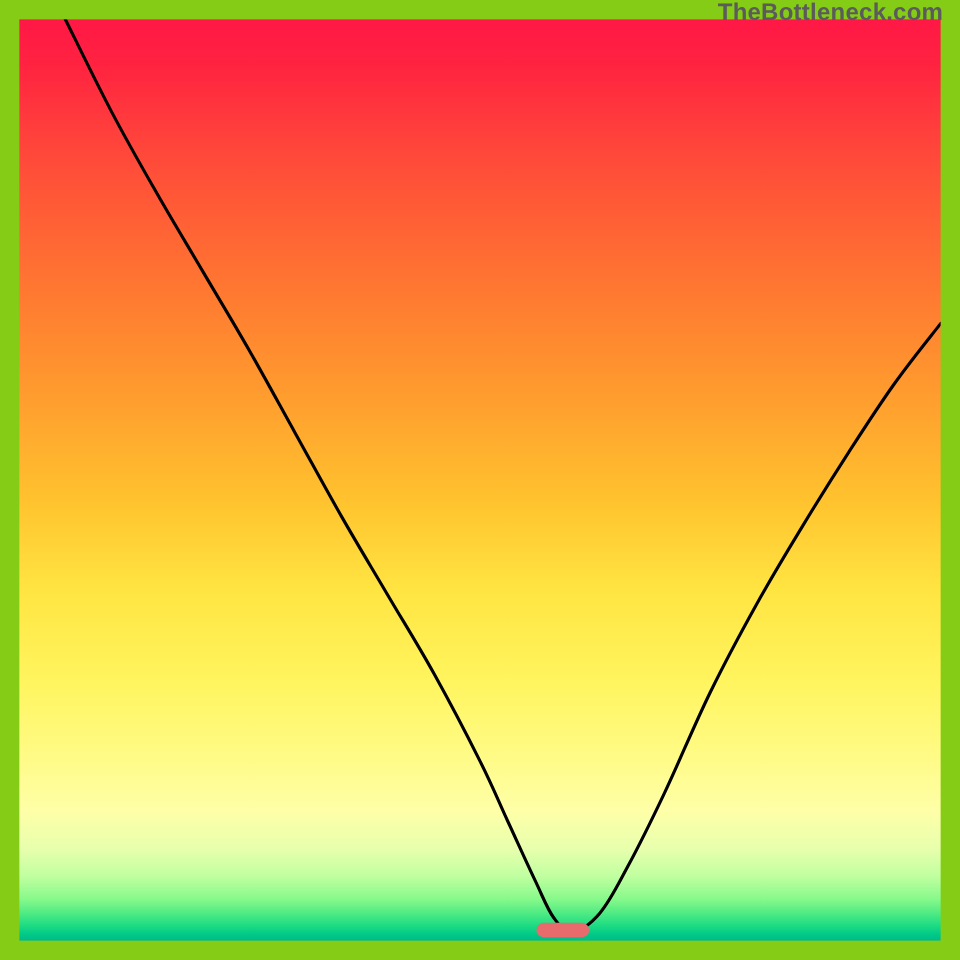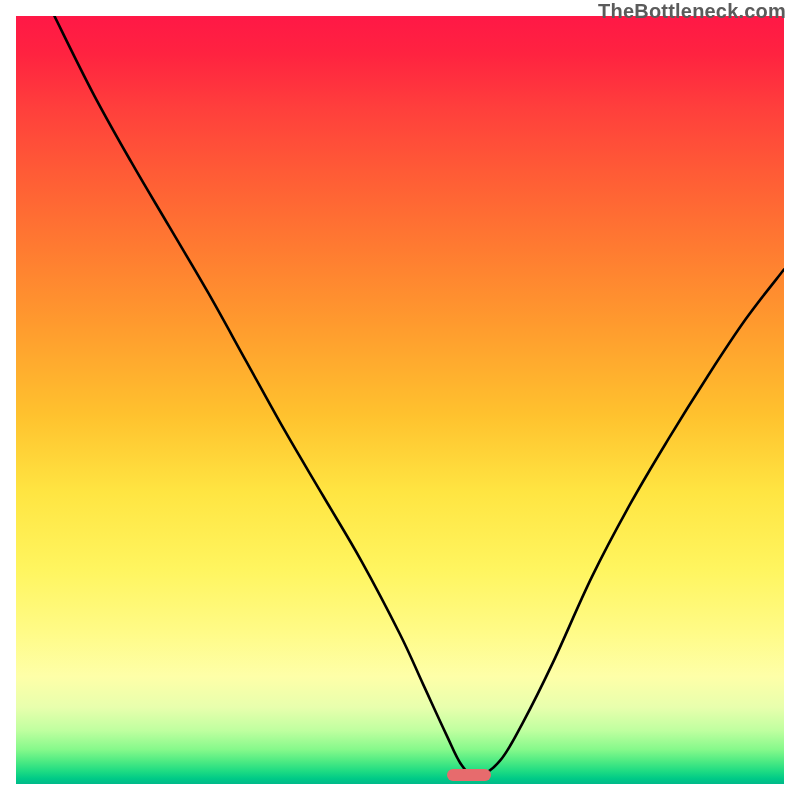--- a/index.html
+++ b/index.html
@@ -7,21 +7,21 @@
     padding: 0;
     width: 800px;
     height: 800px;
     background: #000;
     overflow: hidden;
   }
   .stage {
     position: relative;
     width: 800px;
     height: 800px;
-    background: #ffffff;
+    background: #84cc16;
   }
   .plot {
     position: absolute;
     left: 16px;
     top: 16px;
     width: 768px;
     height: 768px;
     overflow: hidden;
   }
   .gradient {

